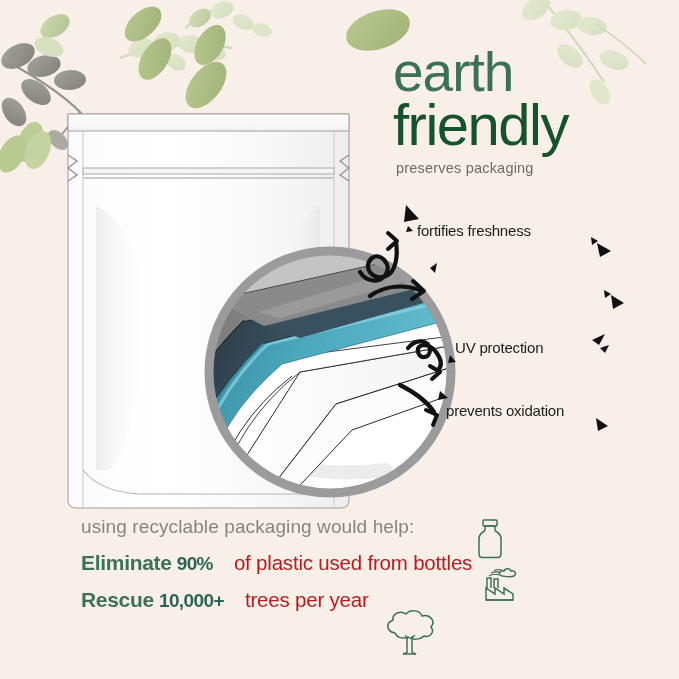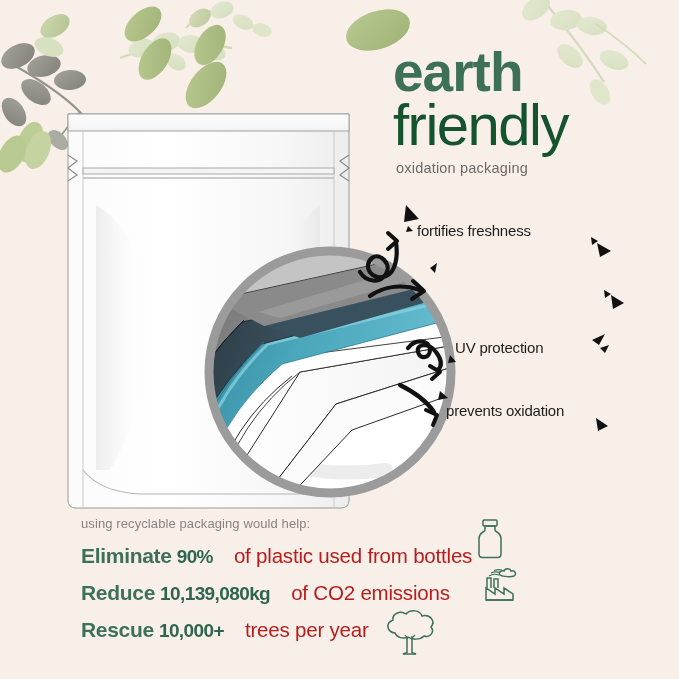--- a/index.html
+++ b/index.html
@@ -10,21 +10,21 @@
     overflow:hidden;
     position:relative;
   }
   #stage{position:absolute;left:0;top:0;width:679px;height:679px;overflow:hidden;background:#f9efe9;}
 
   .layer{position:absolute;left:0;top:0;width:679px;height:679px;}
 
   
   #headline{position:absolute;left:393px;top:46px;width:275px;}
   #title-earth{
-    font-size:55px;line-height:0.98;font-weight:bold;
+    font-size:55px;line-height:0.98;font-weight:normal;
     color:#3c7158;letter-spacing:-1px;
     font-family:"Liberation Sans", sans-serif;
   }
   #title-friendly{
     font-size:58px;line-height:1.0;font-weight:normal;
     color:#14532d;letter-spacing:-1.5px;margin-top:-4px;
     font-family:"Liberation Sans", sans-serif;
   }
   #subtitle{
     font-size:14.5px;color:#6d6a66;margin-top:6px;margin-left:3px;
@@ -39,21 +39,21 @@
     white-space:nowrap;
     letter-spacing:-.2px;
   }
   #callout-0{left:417px;top:222px;}
   #callout-1{left:441px;top:280px;}
   #callout-2{left:455px;top:339px;}
   #callout-3{left:446px;top:402px;}
 
   
   #stats{position:absolute;left:81px;top:516px;width:520px;}
-  #stats-intro{font-size:13px;color:#8a837d;letter-spacing:.1px;}
+  #stats-intro{font-size:19px;color:#8a837d;letter-spacing:.1px;}
   .stat-row{margin-top:13px;white-space:nowrap;}
   .stat-verb{
     font-size:21px;font-weight:bold;color:#3c7158;letter-spacing:-.3px;text-align:right;
   }
   .stat-number{
     font-size:19px;font-weight:bold;color:#2f6550;letter-spacing:-.6px;
     margin-left:5px;margin-right:3px;
   }
   .stat-tail{
     font-size:20.5px;color:#b91c1c;letter-spacing:-.2px;margin-left:18px;
@@ -275,37 +275,34 @@
       <path d="M600 348 L609 345 L605 353 Z"></path>
 
       <path d="M440 391 L448 398 L438 400 Z"></path>
       <path d="M596 418 L608 426 L598 431 Z"></path>
     </g>
   </svg>
 
   <div id="headline">
     <div id="title-earth">earth</div>
     <div id="title-friendly">friendly</div>
-    <div id="subtitle">oxidation packaging</div>
+    <div id="subtitle">preserves packaging</div>
   </div>
 
   <div class="callout" id="callout-0">fortifies freshness</div>
   <div class="callout" id="callout-2">UV protection</div>
   <div class="callout" id="callout-3">prevents oxidation</div>
 
   <div id="stats">
     <div id="stats-intro">using recyclable packaging would help:</div>
 
     <div class="stat-row">
       <span class="stat-verb">Eliminate</span><span class="stat-number">90%</span><span class="stat-tail">of plastic used from bottles</span>
     </div>
 
-    <div class="stat-row">
-      <span class="stat-verb">Reduce</span><span class="stat-number">10,139,080kg</span><span class="stat-tail">of CO2 emissions</span>
-    </div>
 
     <div class="stat-row">
       <span class="stat-verb">Rescue</span><span class="stat-number">10,000+</span><span class="stat-tail">trees per year</span>
     </div>
   </div>
 
   <svg class="stat-icon" id="icon-bottle" width="36" height="44" viewBox="0 0 36 44" xmlns="http://www.w3.org/2000/svg" fill="none" stroke="#3c7158" stroke-width="1.5">
     <rect x="11" y="3" width="14" height="6" rx="1"></rect>
     <path d="M13 9 L13 13 C13 14 12 14.5 11 15 C8.5 16.5 7 19 7 22 L7 37 C7 39 8.5 40.5 10.5 40.5 L25.5 40.5 C27.5 40.5 29 39 29 37 L29 22 C29 19 27.5 16.5 25 15 C24 14.5 23 14 23 13 L23 9 Z"></path>
   </svg>

